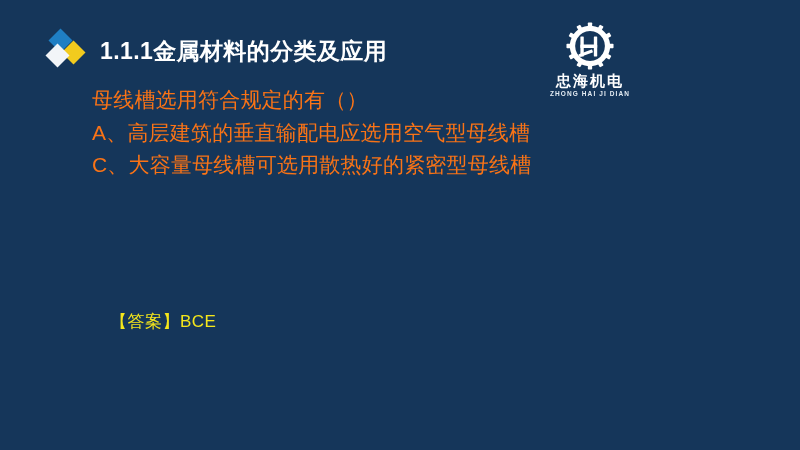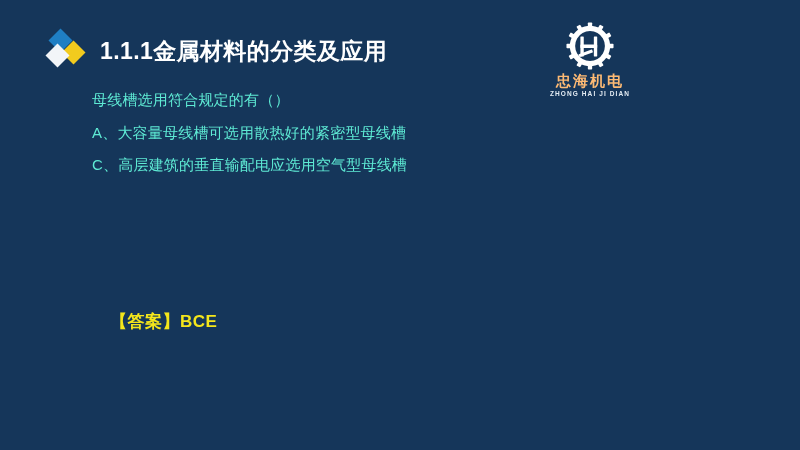--- a/index.html
+++ b/index.html
@@ -67,55 +67,55 @@
   }
   .corp-logo .gear {
     width: 48px;
     height: 48px;
     margin: 0 auto 2px auto;
     display: block;
   }
   .corp-logo .corp-cn {
     font-size: 15px;
     font-weight: bold;
-    color: #fdba74;
+    color: #ffffff;
     letter-spacing: 2px;
     line-height: 1.15;
   }
   .corp-logo .corp-en {
     font-size: 6.5px;
     font-weight: bold;
     color: #e4ecf3;
     letter-spacing: 1.1px;
     margin-top: 1px;
   }
 
   
   .content {
     position: absolute;
     left: 92px;
     top: 84px;
     width: 660px;
   }
   .q-line {
-    color: #5eead4;
-    font-size: 15px;
+    color: #f97316;
+    font-size: 21px;
     line-height: 32px;
     white-space: nowrap;
     letter-spacing: 0.2px;
   }
   .q-stem { margin-bottom: 1px; }
 
   .answer {
     position: absolute;
     left: 110px;
     top: 310px;
     color: #f4e61b;
     font-size: 17px;
-    font-weight: bold;
+    font-weight: normal;
     letter-spacing: 0.5px;
     white-space: nowrap;
   }
 </style>
 </head>
 <body>
 
 <div class="slide">
 
   <div class="header">
@@ -155,19 +155,19 @@
         <rect x="30" y="47" width="35" height="7" rx="1"></rect>
         <rect x="26" y="62" width="30" height="6.5" rx="1" transform="rotate(-20 41 65)"></rect>
       </g>
     </svg>
     <div class="corp-cn">忠海机电</div>
     <div class="corp-en">ZHONG HAI JI DIAN</div>
   </div>
 
   <div class="content">
     <div class="q-line q-stem">母线槽选用符合规定的有（）</div>
-    <div class="q-line">A、大容量母线槽可选用散热好的紧密型母线槽</div>
-    <div class="q-line">C、高层建筑的垂直输配电应选用空气型母线槽</div>
+    <div class="q-line">A、高层建筑的垂直输配电应选用空气型母线槽</div>
+    <div class="q-line">C、大容量母线槽可选用散热好的紧密型母线槽</div>
   </div>
 
   <div class="answer">【答案】BCE</div>
 
 </div>
 
 </body></html>

